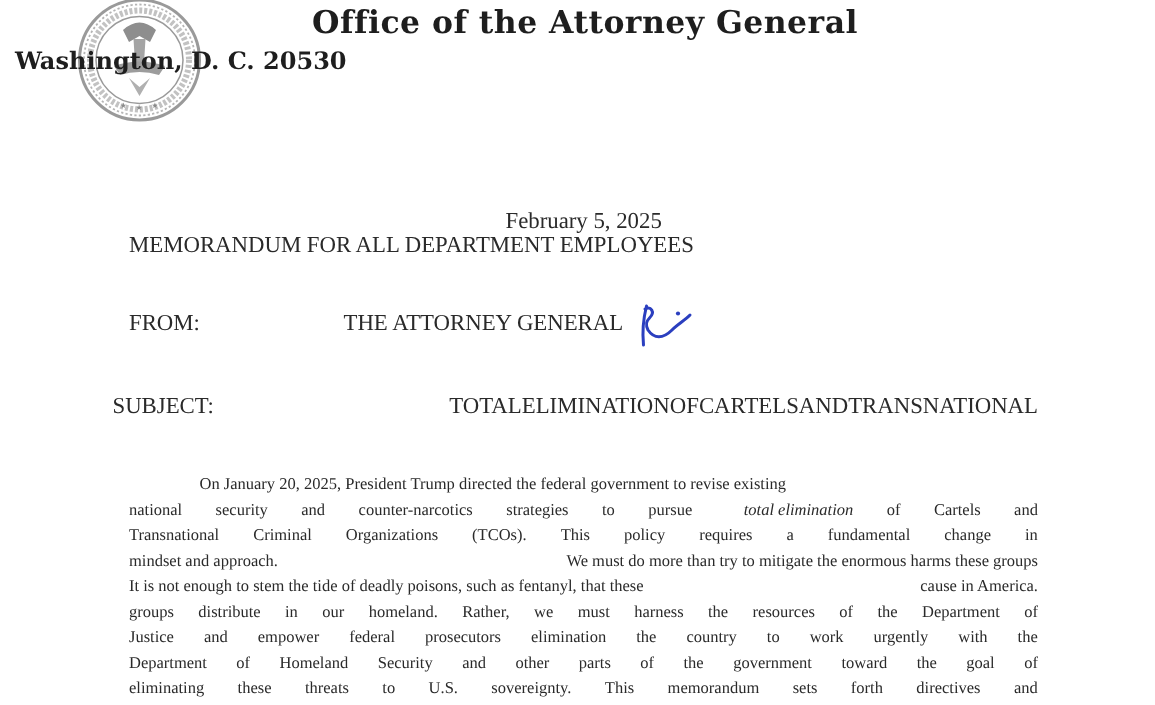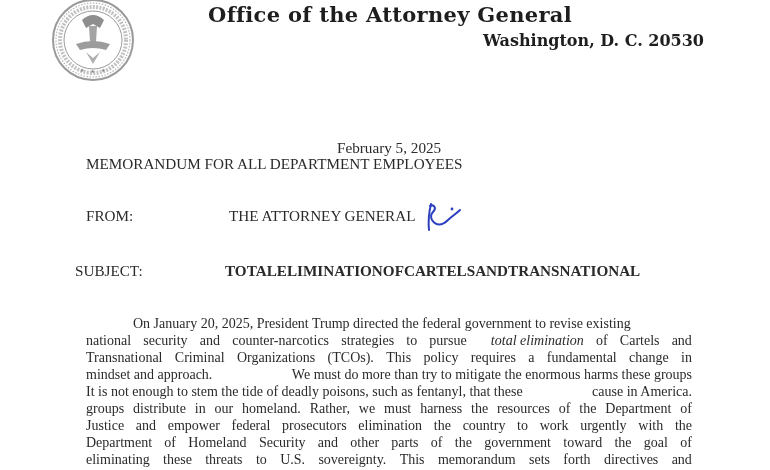--- a/index.html
+++ b/index.html
@@ -1,33 +1,33 @@
 <!DOCTYPE html>
 <html><head>
 <meta charset="utf-8">
 <style>
   html, body { margin:0; padding:0; }
   body { width:770px; height:470px; overflow:hidden; background:#ffffff; position:relative;
          font-family:"Liberation Serif", "DejaVu Serif", serif; color:#2a2a2a; }
   .seal { position:absolute; left:46px; top:-2px; width:94px; height:86px; }
   .hdr1 { position:absolute; left:0; width:770px; top:2px; text-align:center; font-size:21px; font-weight:bold;
           font-family:"DejaVu Serif", serif; letter-spacing:0.3px; color:#1e1e1e; padding-left:10px; box-sizing:border-box; }
-  .hdr2 { position:absolute; left:0; width:704px; top:31px; text-align:right; font-size:16px; font-weight:bold;
-          font-family:"DejaVu Serif", serif; color:#1e1e1e; padding-left:20px; box-sizing:border-box; }
+  .hdr2 { position:absolute; left:0; width:704px; top:31px; text-align:left; font-size:16px; font-weight:bold;
+          font-family:"DejaVu Serif", serif; color:#1e1e1e; padding-left:10px; box-sizing:border-box; }
   .t { position:absolute; font-size:15.2px; line-height:17px; white-space:nowrap; }
   .date { left:337px; top:119px;margin-top:20px; }
   .memo { left:86px; top:155px; }
   .from-lbl { left:86px; top:207px; }
   .from-val { left:229px; top:207px; }
   .sig { position:absolute; left:424px; top:200px; width:44px; height:34px; }
   .subj-lbl { left:75px; top:262px; }
   .subj { position:absolute; left:225px; top:262px; width:467px; font-size:15.2px; line-height:17px; }
-  .subj .l1 { display:flex; justify-content:flex-start;font-weight:bold; }
+  .subj .l1 { display:flex; justify-content:flex-end; }
   .subj sup { font-size:9px; vertical-align:top; position:relative; top:-2px; }
-  .body { position:absolute; left:86px; top:315px; width:606px; font-size:14px; line-height:17px; }
+  .body { position:absolute; left:86px; top:315px; width:606px; font-size:11px; line-height:17px; }
   .body .ln { display:flex; justify-content:space-between; white-space:nowrap; height:17px; }
   .body .ln span { display:inline-block; }
   .body .ln.first { padding-left:47px; }
 </style>
 </head>
 <body>
 
 <svg class="seal" viewBox="0 0 94 86">
   <circle cx="47" cy="42" r="40" fill="none" stroke="#9a9a9a" stroke-width="2"></circle>
   <circle cx="47" cy="42" r="37" fill="none" stroke="#b5b5b5" stroke-width="1.2" stroke-dasharray="1.5 1.5"></circle>

